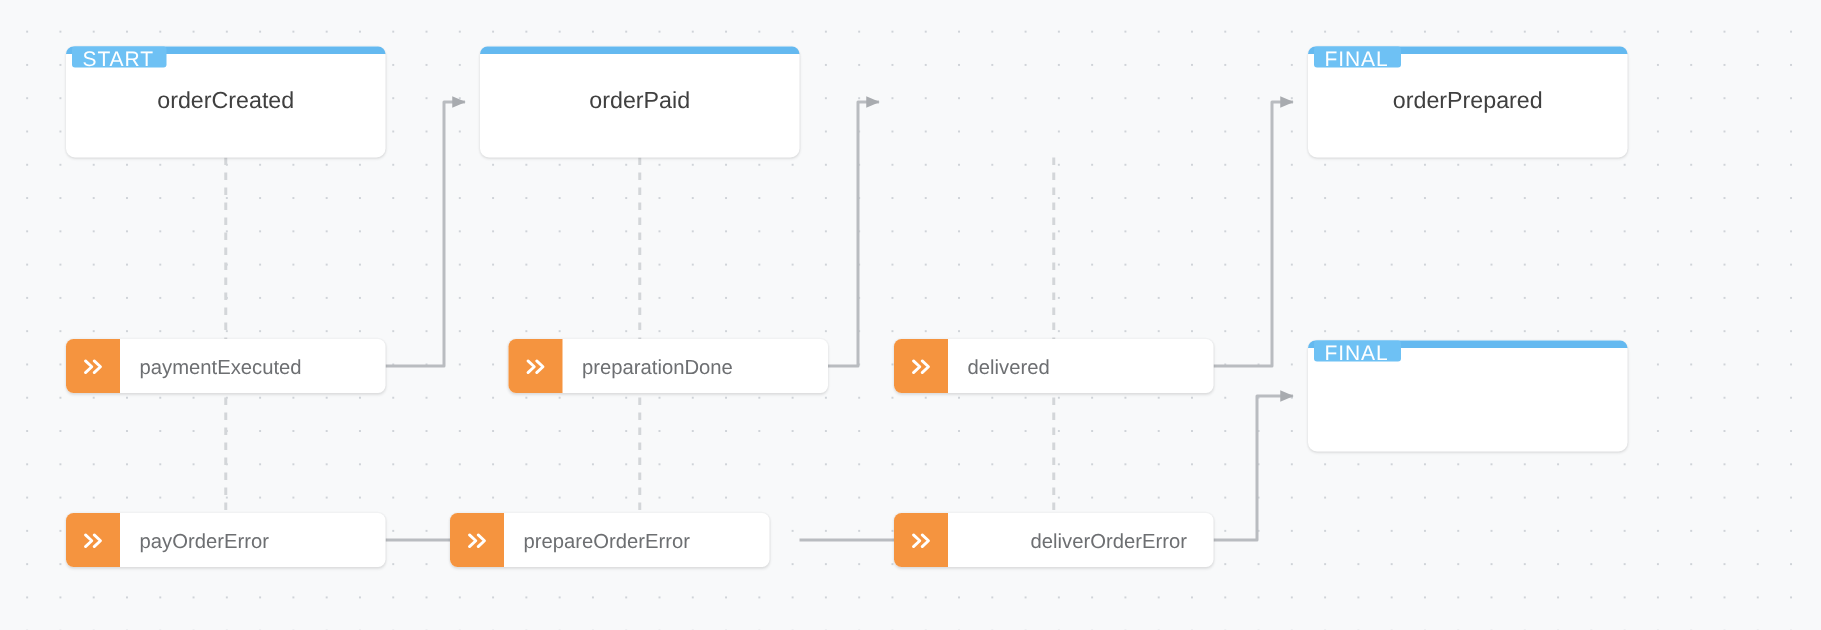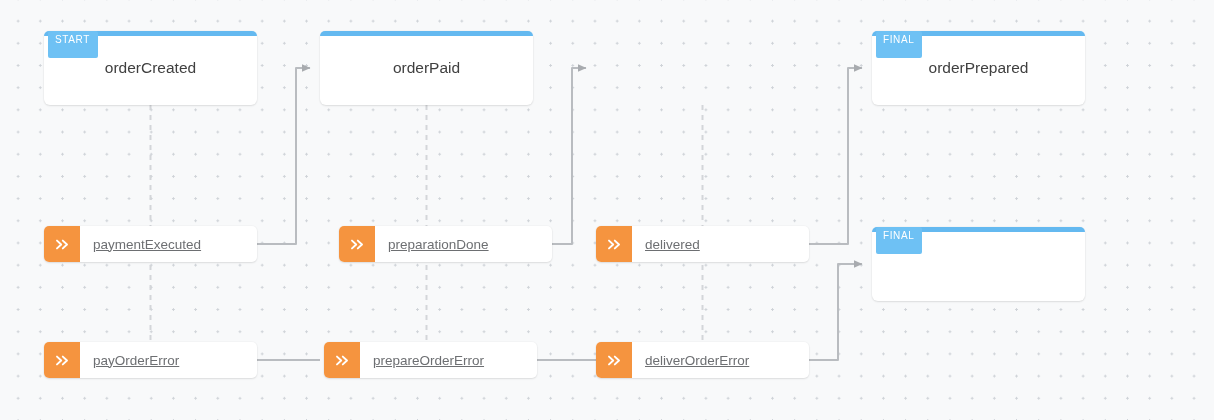--- a/index.html
+++ b/index.html
@@ -44,26 +44,26 @@
     position: absolute;
     top: 0; left: 0; right: 0;
     height: 5px;
     background: #64b9f0;
     border-radius: 6px 6px 0 0;
   }
   .state-node .badge {
     position: absolute;
     top: 0;
     left: 4px;
-    height: 27px;
+    height: 14px;
     line-height: 17px;
     padding: 0 8px 0 7px;
     background: #6ec1f4;
     color: #ffffff;
-    font-size: 10px;
+    font-size: 14px;
     letter-spacing: 0.6px;
     border-radius: 2px;
     white-space: nowrap;
   }
   .state-node .title {
     position: absolute;
     left: 0; right: 0;
     top: 50%;
     transform: translateY(-50%);
     text-align: center;
@@ -96,21 +96,20 @@
   .transition-node .icon-box svg { display: block; }
   .transition-node .label {
     flex: 1 1 auto;
     display: flex;
     align-items: center;
     padding-left: 13px;
     font-size: 13.5px;
     color: #6d6f72;
     white-space: nowrap;
     overflow: hidden;
-    text-decoration: underline;
   }
 </style>
 </head>
 <body>
 
 <div id="canvas">
 
   <svg id="wires" viewBox="0 0 1214 420" xmlns="http://www.w3.org/2000/svg">
     <defs>
       <marker id="arrowhead" markerWidth="9" markerHeight="9" refX="8.5" refY="4.5" orient="auto" markerUnits="userSpaceOnUse">
@@ -195,31 +194,31 @@
   <div class="transition-node" style="left:44px;top:342px;width:213px;height:36px;">
     <div class="icon-box">
       <svg width="15" height="11" viewBox="0 0 15 11" fill="none" stroke="#ffffff" stroke-width="1.9" stroke-linecap="round" stroke-linejoin="round">
         <path d="M2,1.6 L6.2,5.5 L2,9.4"></path>
         <path d="M7.8,1.6 L12,5.5 L7.8,9.4"></path>
       </svg>
     </div>
     <div class="label">payOrderError</div>
   </div>
 
-  <div class="transition-node" style="left:324px;top:342px;width:213px;height:36px;justify-content:space-between;">
+  <div class="transition-node" style="left:300px;top:342px;width:213px;height:36px;justify-content:space-between;">
     <div class="icon-box">
       <svg width="15" height="11" viewBox="0 0 15 11" fill="none" stroke="#ffffff" stroke-width="1.9" stroke-linecap="round" stroke-linejoin="round">
         <path d="M2,1.6 L6.2,5.5 L2,9.4"></path>
         <path d="M7.8,1.6 L12,5.5 L7.8,9.4"></path>
       </svg>
     </div>
     <div class="label">prepareOrderError</div>
   </div>
 
-  <div class="transition-node" style="left:596px;top:342px;width:213px;height:36px;">
+  <div class="transition-node" style="left:596px;top:342px;width:213px;height:36px;gap:42px;">
     <div class="icon-box">
       <svg width="15" height="11" viewBox="0 0 15 11" fill="none" stroke="#ffffff" stroke-width="1.9" stroke-linecap="round" stroke-linejoin="round">
         <path d="M2,1.6 L6.2,5.5 L2,9.4"></path>
         <path d="M7.8,1.6 L12,5.5 L7.8,9.4"></path>
       </svg>
     </div>
     <div class="label">deliverOrderError</div>
   </div>
 
 </div>

